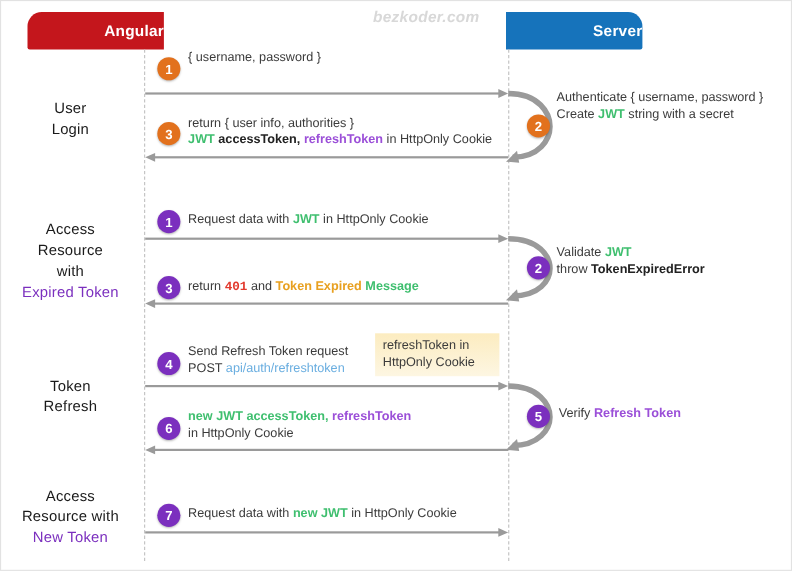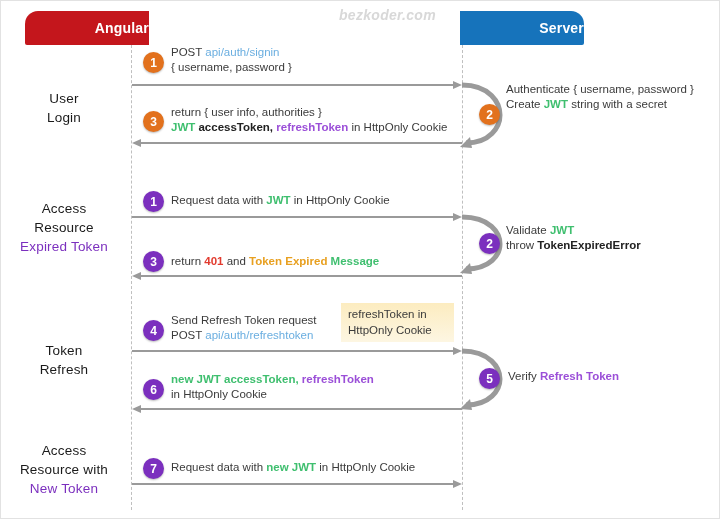--- a/index.html
+++ b/index.html
@@ -92,21 +92,21 @@
   
   .msg{
     position:absolute;
     font-size:11.5px;line-height:15px;
     color:#3b3b3b;
     white-space:nowrap;
   }
   .msg .g{color:#3fbf6f;font-weight:bold;}     
   .msg .p{color:#9b4fd8;font-weight:bold;}     
   .msg .b{color:#6aaee0;}                      
-  .msg .r{color:#e23a2e;font-weight:bold;}     
+  .msg .r{color:#e23a2e;font-weight:bold;font-family:Liberation Mono, monospace;}     
   .msg .o{color:#e8a020;font-weight:bold;}     
   .msg .k{color:#222;font-weight:bold;}        
 
   
   .selfcall{position:absolute;z-index:2;}
 
   
   .note{
     position:absolute;
     background:linear-gradient(to bottom,#fcecc0,#fdf6e2);
@@ -134,37 +134,37 @@
   <div class="lifeline lifeline-server"></div>
 
   <div class="sec-label" style="top:88px;">
     <div>User</div>
     <div>Login</div>
   </div>
 
   <div class="sec-label" style="top:198px;">
     <div>Access</div>
     <div>Resource</div>
+    <div>with</div>
     <div class="accent">Expired Token</div>
   </div>
 
   <div class="sec-label" style="top:340px;">
     <div>Token</div>
     <div>Refresh</div>
   </div>
 
   <div class="sec-label" style="top:440px;">
     <div>Access</div>
     <div>Resource with</div>
     <div class="accent">New Token</div>
   </div>
 
   <div class="badge orange" style="left:142px;top:51px;">1</div>
   <div class="msg" style="left:170px;top:44px;">
-    <div><span>POST </span><span class="b">api/auth/signin</span></div>
     <div>{ username, password }</div>
   </div>
 
   <div class="arrow to-right" style="left:131px;top:83px;width:322px;"></div>
 
   <svg class="selfcall" style="left:459px;top:78px;" width="46" height="72" viewBox="0 0 46 72">
     <path d="M2 6 C 30 6, 40 24, 40 36 C 40 48, 30 64, 6 64" stroke="#9a9a9a" stroke-width="5" fill="none" stroke-linecap="butt"></path>
     <path d="M10 58 L 0 68 L 12 69 Z" fill="#9a9a9a"></path>
   </svg>
   <div class="badge orange" style="left:478px;top:103px;">2</div>

